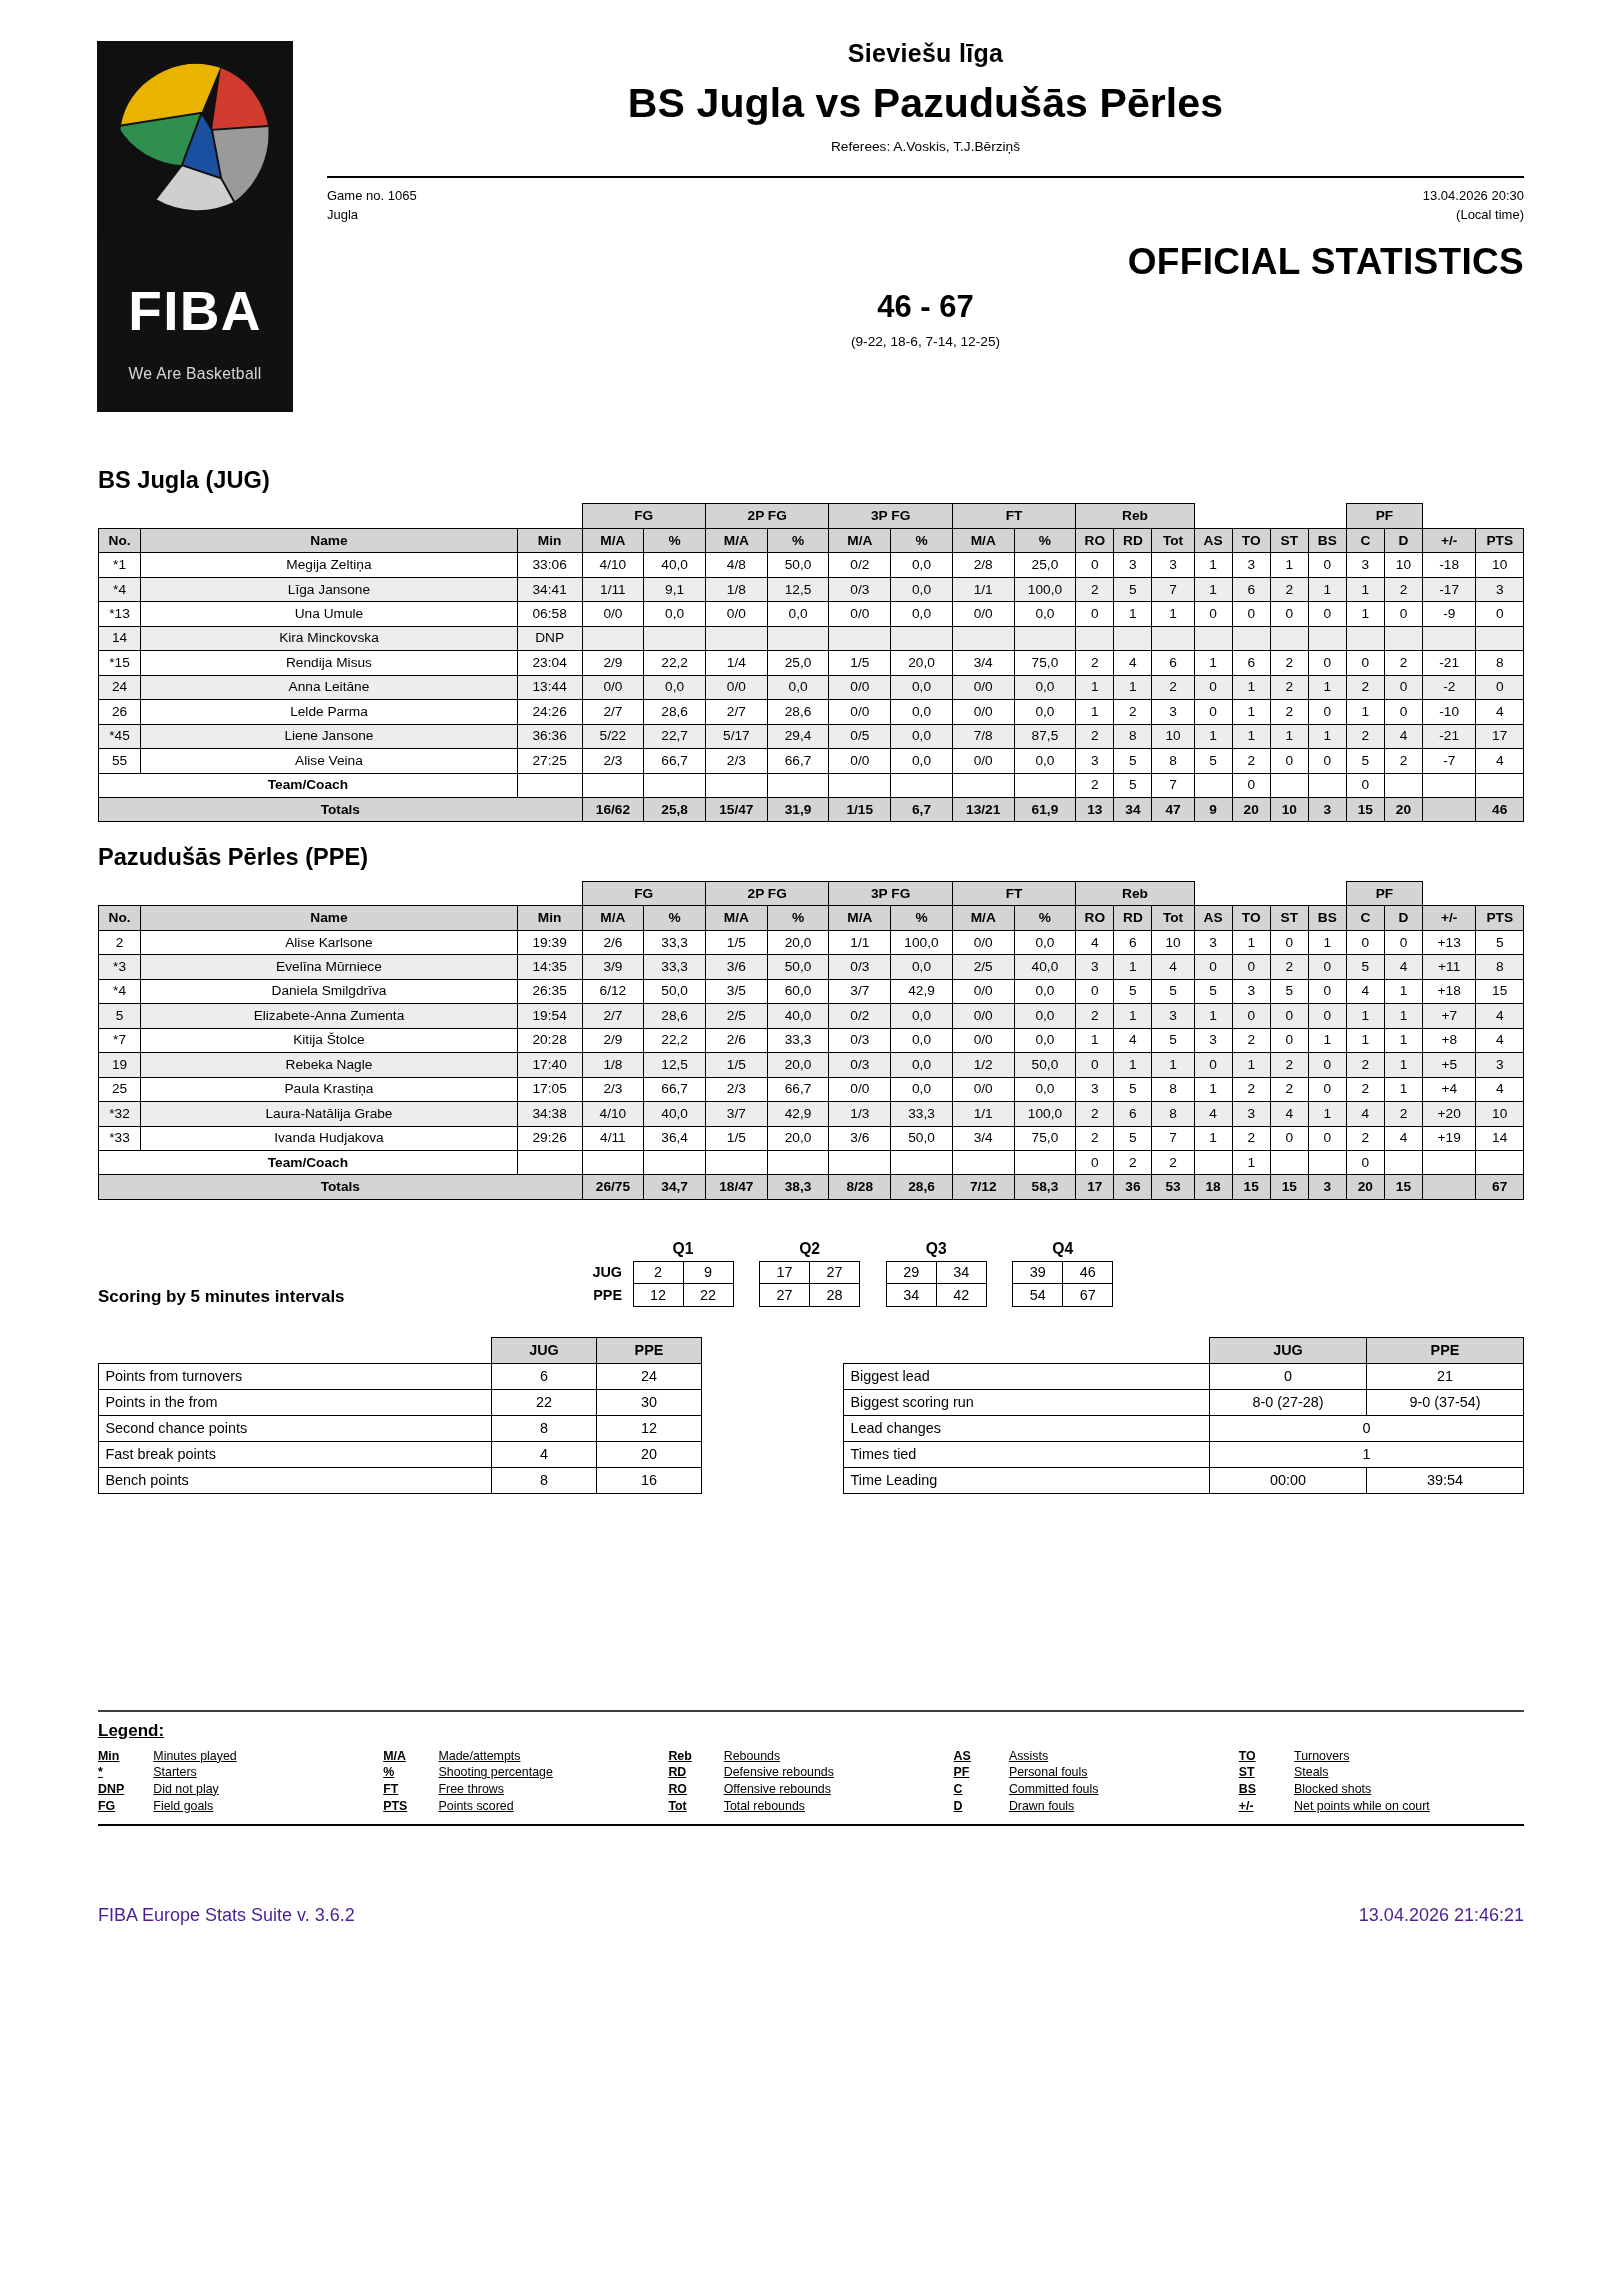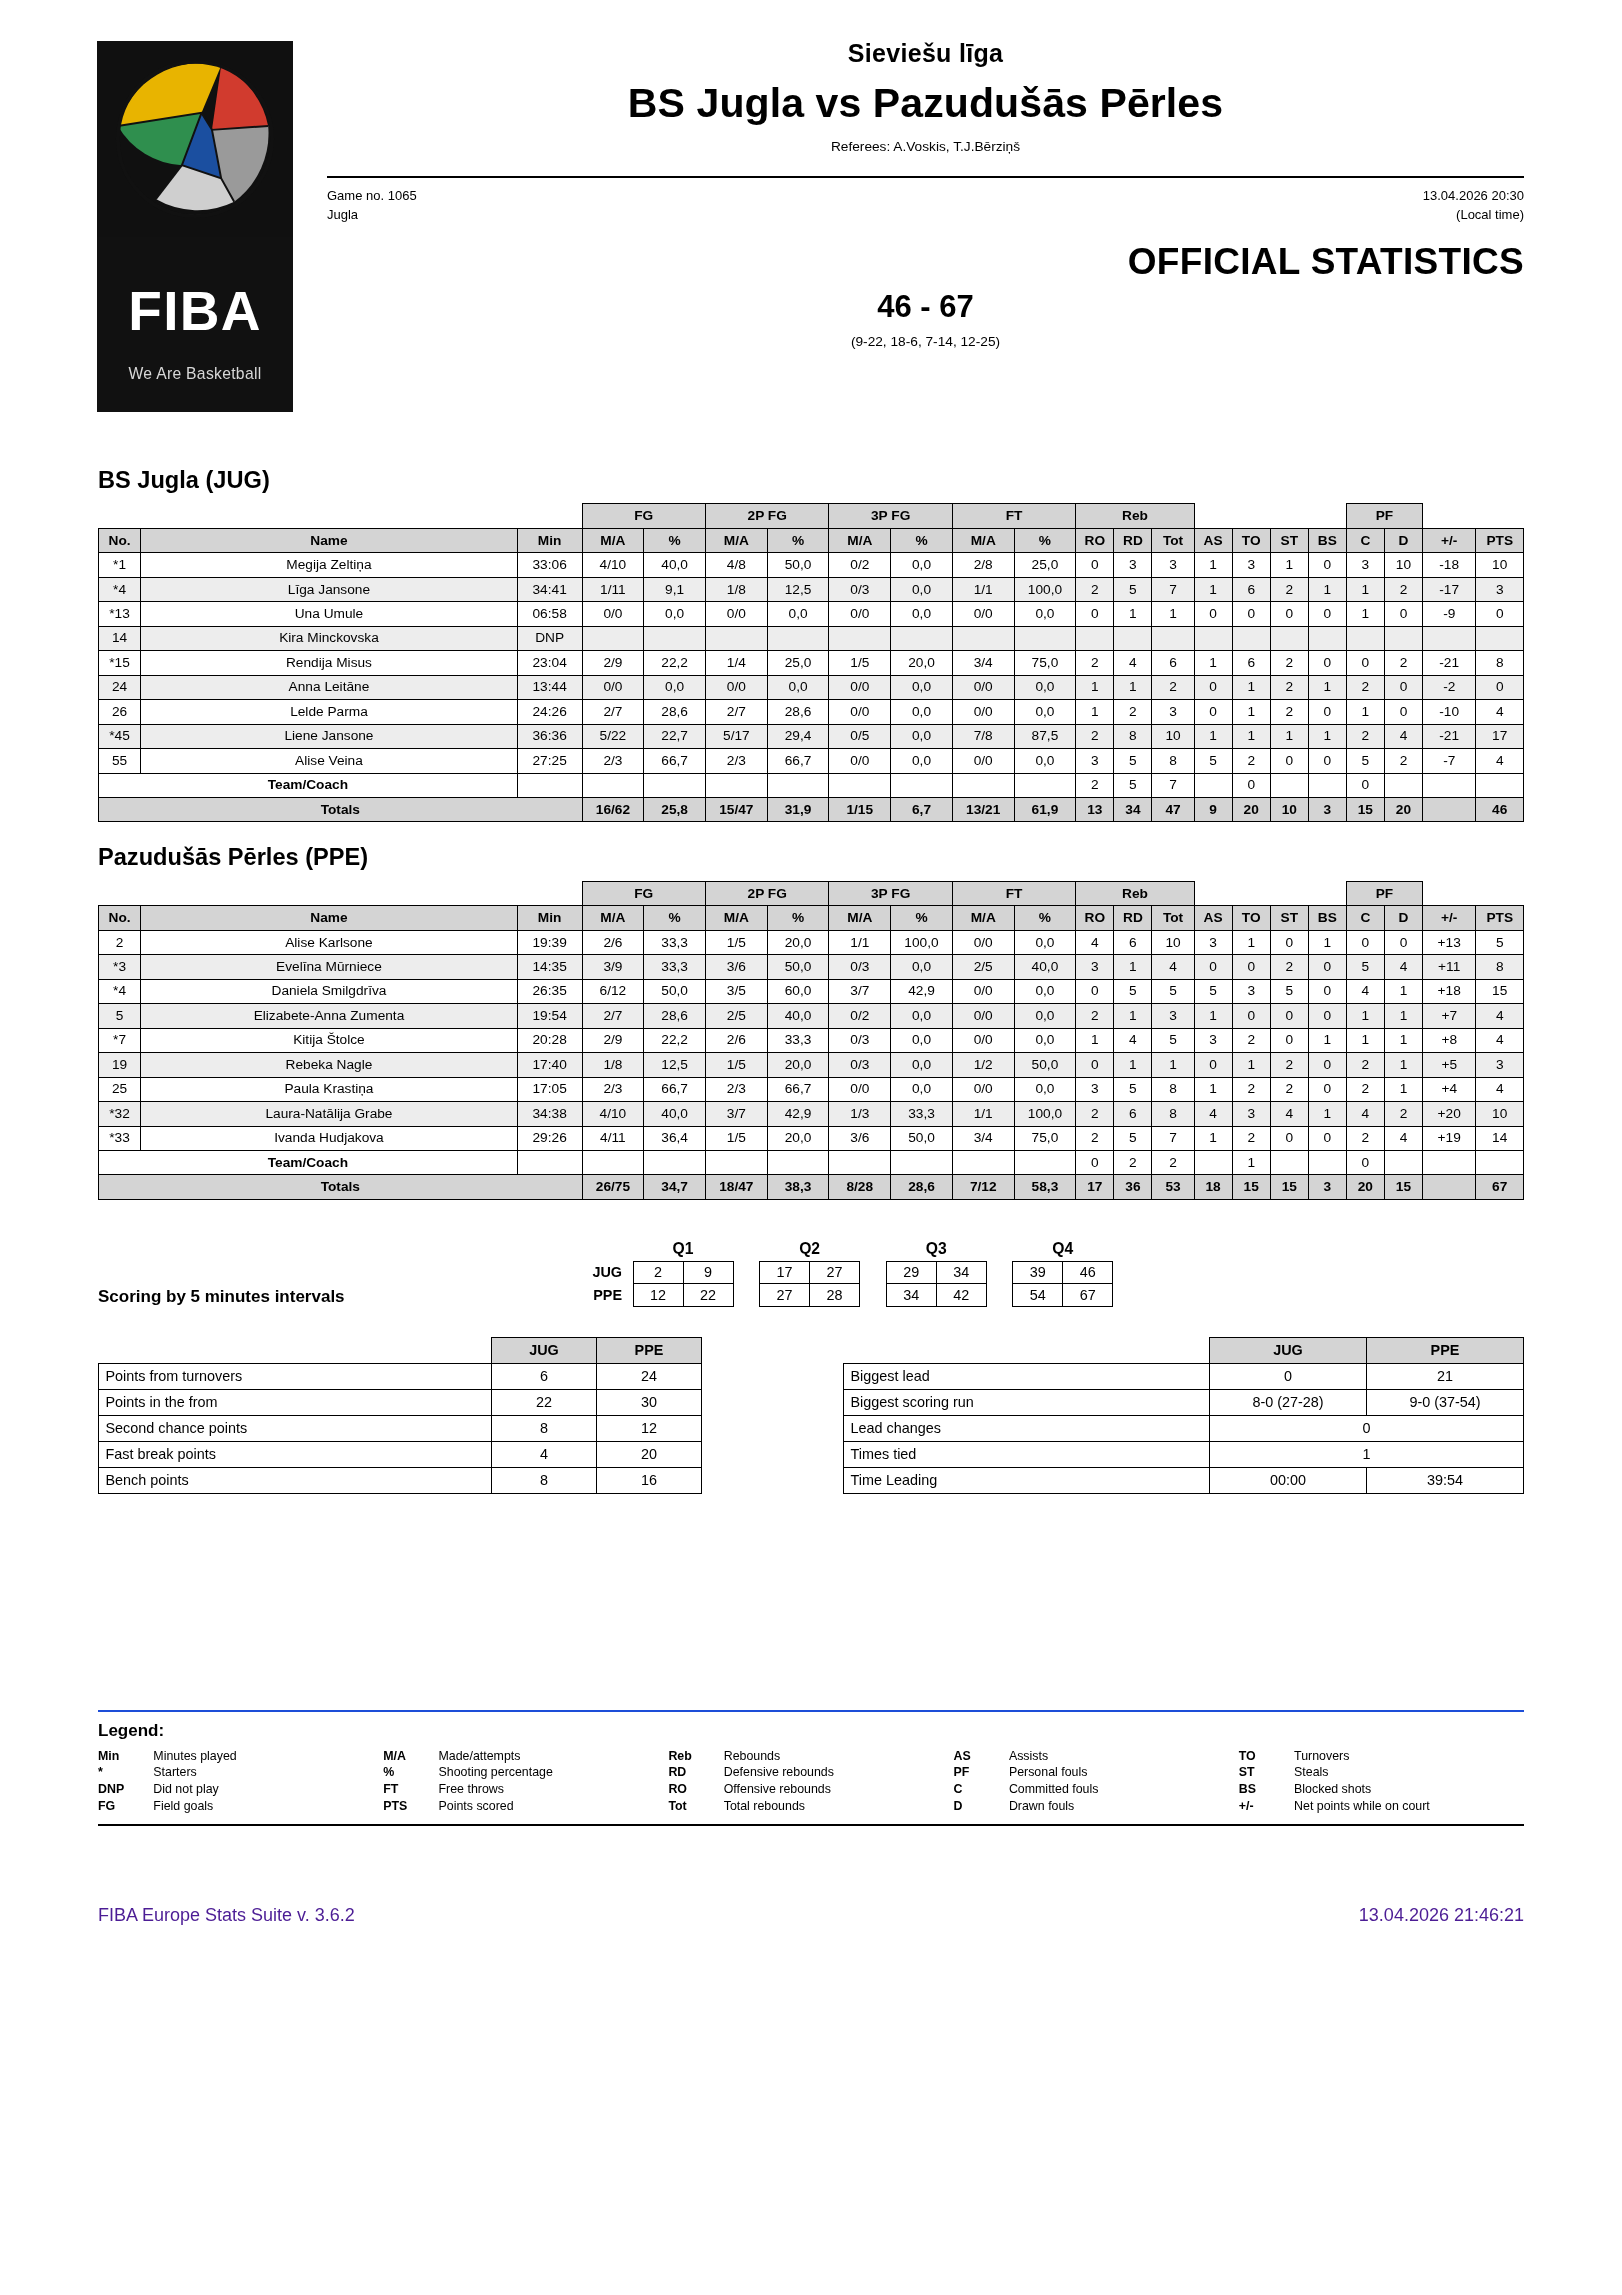--- a/index.html
+++ b/index.html
@@ -253,22 +253,23 @@
   table.kv td.v { text-align: center; }
   table.kv .blank { border: none; background: #fff; }
   col.k-left { width: 393px; }
   col.k-val  { width: 105px; }
   col.k-left2 { width: 366px; }
   col.k-val2  { width: 157px; }
 
   
   .legend {
     margin: 216px 98px 0 98px;
-    border-top: 2px solid #1d4ed8;
+    border-top: 2px solid #404040;
     padding-top: 9.2px;
+    text-decoration: underline;
   }
   .legend-title {
     font-weight: bold;
     font-size: 17px;
     margin-bottom: 6.5px;
   }
   table.legend-tbl {
     width: 100%;
     border-collapse: collapse;
     font-size: 12.4px;

